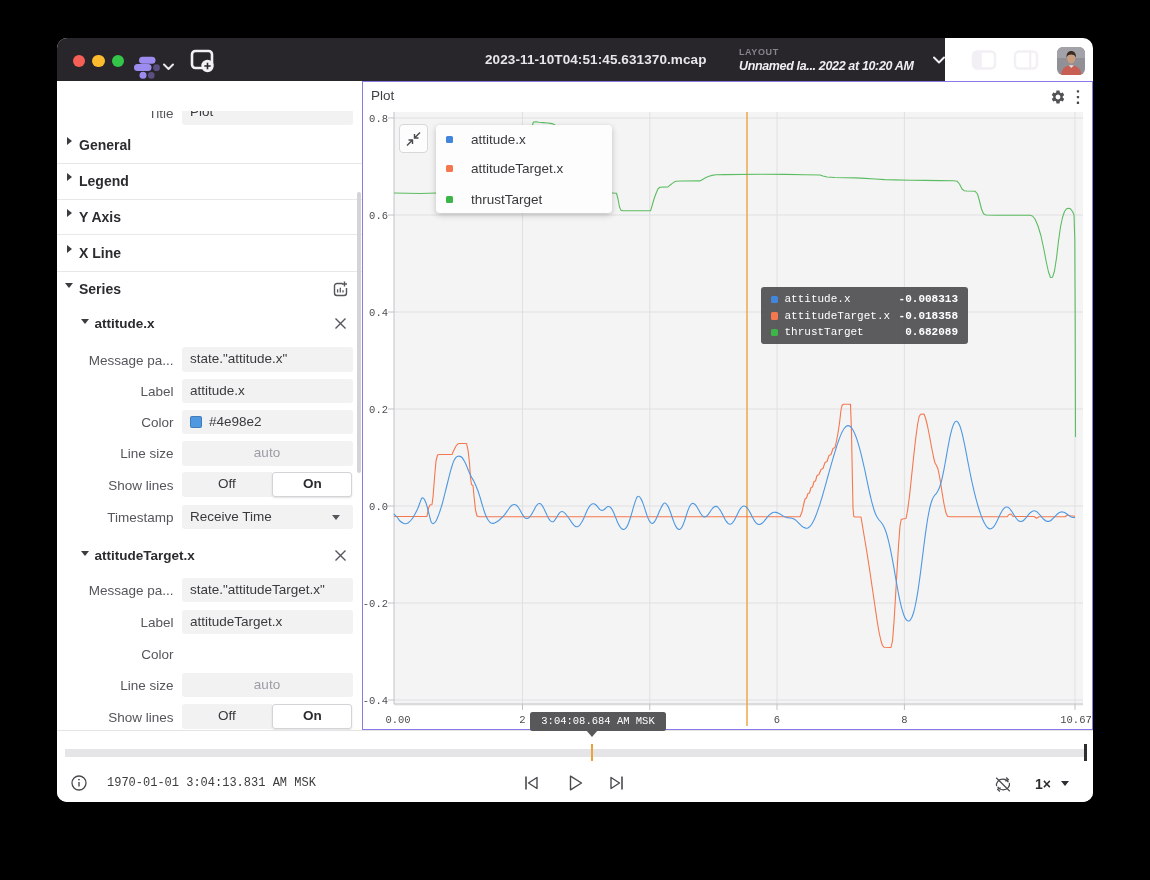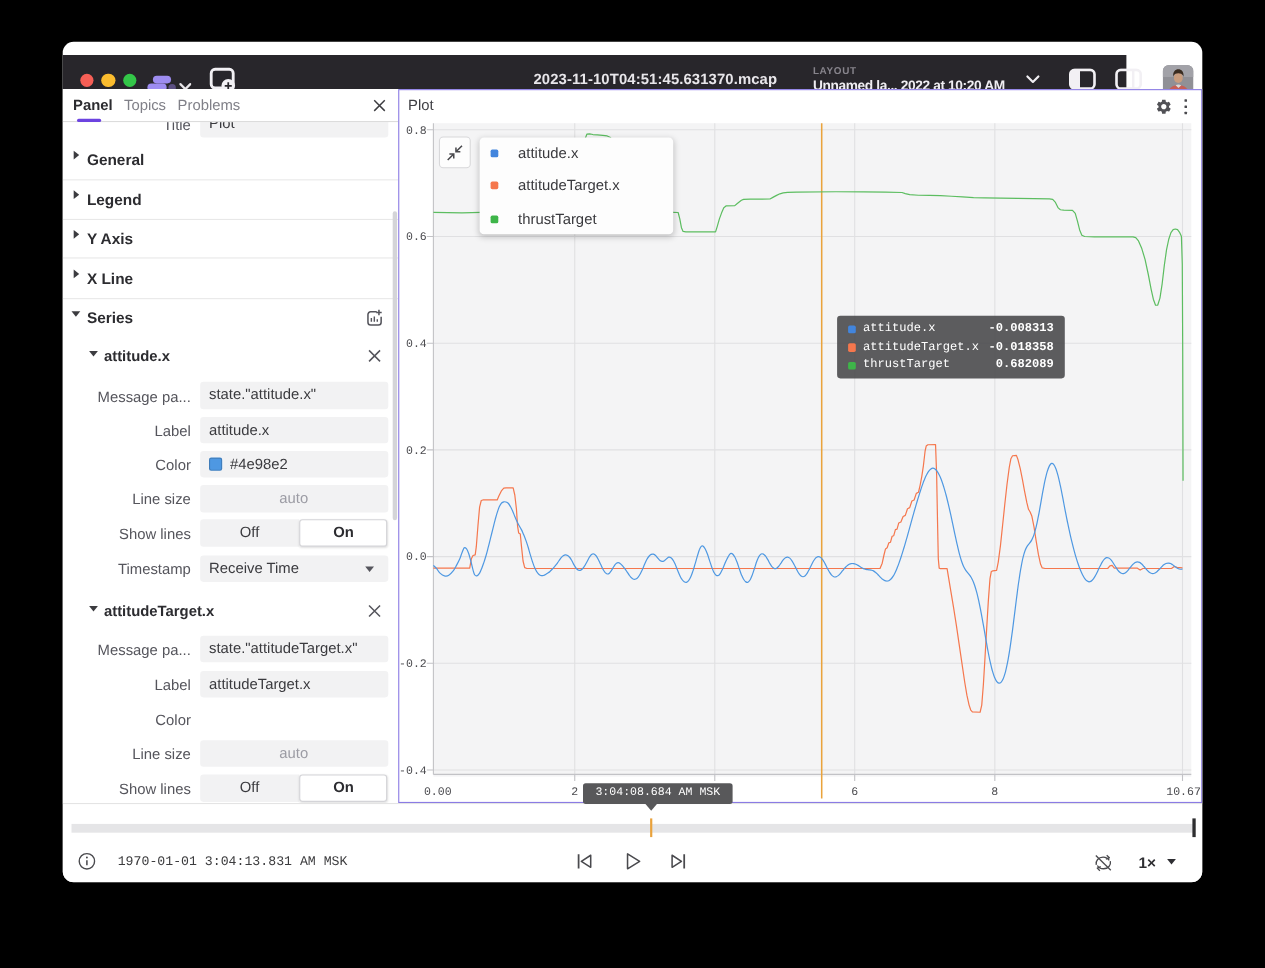--- a/index.html
+++ b/index.html
@@ -1,24 +1,24 @@
 <!DOCTYPE html>
 <html><head>
 <meta charset="utf-8">
 <style>
 * { margin:0; padding:0; box-sizing:border-box; }
 html,body { width:1150px; height:880px; background:#000; overflow:hidden; }
 body { font-family:"Liberation Sans", sans-serif; position:relative; }
 .window { position:absolute; left:57px; top:38px; width:1036px; height:764px; border-radius:10px; background:#fff; overflow:hidden; box-shadow:0 18px 50px rgba(0,0,0,0.7); }
-.titlebar { position:absolute; left:0; top:12px; width:967px; height:43px; background:#28262b; }
+.titlebar { position:absolute; left:0; top:0; width:888px; height:43px; background:#28262b; }
 .tl { position:absolute; top:16.5px; width:12.5px; height:12.5px; border-radius:50%; }
 .abs { position:absolute; }
 .fname { position:absolute; top:14px; left:428px; color:#e8e6ea; font-size:13.5px; font-weight:700; letter-spacing:0.1px; }
 .laylab { position:absolute; top:9px; left:682px; color:#87848c; font-size:9px; font-weight:700; letter-spacing:0.6px; }
-.layname { position:absolute; top:20.5px; left:682px; color:#f0eef2; font-size:12.5px; font-weight:700; letter-spacing:-0.35px; }
+.layname { position:absolute; top:20.5px; left:682px; color:#f0eef2; font-size:12.5px; font-weight:700; letter-spacing:-0.35px;font-style:italic; }
 .main { position:absolute; left:0; top:43px; width:1036px; height:649px; background:#fff; }
 .sidebar { position:absolute; left:0; top:0; width:305px; height:649px; background:#fff; overflow:hidden; }
 .tabs { position:absolute; left:0; top:0; width:305px; height:29.5px; border-bottom:1px solid #dcdcdc; background:#fff; z-index:5; }
 .tab { position:absolute; top:7px; font-size:13.5px; color:#808088; }
 .tab.active { color:#2c2c30; font-weight:700; }
 .tabline { position:absolute; left:12.5px; top:26.5px; width:22.5px; height:3px; background:#6c43e0; border-radius:2px; }
 .tabx { position:absolute; right:9px; top:7px; width:16px; height:16px; }
 .scroller { position:absolute; left:0; top:29.5px; width:305px; height:619.5px; overflow:hidden; }
 .sep { position:absolute; left:0; width:305px; height:1px; background:#e8e8e8; }
 .acc { font-size:14px; font-weight:700; color:#2c2c30; }
@@ -156,29 +156,20 @@
         <div class="flabel" style="top:504.5px;">Label</div>
         <div class="finput" style="top:499.3px;">attitudeTarget.x</div>
         <div class="flabel" style="top:536px;">Color</div>
         <div class="flabel" style="top:567.5px;">Line size</div>
         <div class="finput" style="top:562.3px; color:#9c9ca4; text-align:center; padding-left:0;">auto</div>
         <div class="flabel" style="top:599px;">Show lines</div>
         <div class="abs" style="left:124.5px; top:593.8px; width:90.7px; height:24.5px; background:#f2f2f3; border-radius:3px 0 0 3px; text-align:center; line-height:24.5px; font-size:13.5px; color:#3a3a3e;">Off</div>
         <div class="abs" style="left:215.2px; top:593.8px; width:80.3px; height:24.5px; background:#fff; border:1px solid #d4d4d8; border-radius:3px; text-align:center; line-height:22.5px; font-size:13.5px; font-weight:700; color:#2c2c30; box-shadow:0 1px 2px rgba(0,0,0,0.12);">On</div>
       </div>
       <div class="abs" style="left:299.5px; top:111px; width:4px; height:281px; background:#d4d4d8; border-radius:2px;"></div>
-      <div class="tabs">
-        <div class="tab active" style="left:9.4px;">Panel</div>
-        <div class="tab" style="left:55.7px;">Topics</div>
-        <div class="tab" style="left:104.4px;">Problems</div>
-        <div class="tabline"></div>
-        <svg class="tabx" viewBox="0 0 16 16">
-            <path d="M3.2 3.2l9.6 9.6M12.8 3.2L3.2 12.8" stroke="#3c3c40" stroke-width="1.3" fill="none"></path>
-          </svg>
-      </div>
     </div>
     <div class="plot">
       <svg class="abs" style="left:0; top:0;" width="731" height="649" viewBox="0 0 731 649">
         <rect x="32" y="31" width="689" height="594" fill="#f4f4f5"></rect>
         <g stroke="#e0e0e2" stroke-width="1">
           <line x1="160.5" y1="31" x2="160.5" y2="623"></line>
           <line x1="287.8" y1="31" x2="287.8" y2="623"></line>
           <line x1="415" y1="31" x2="415" y2="623"></line>
           <line x1="542.4" y1="31" x2="542.4" y2="623"></line>
           <line x1="713" y1="31" x2="713" y2="623"></line>

